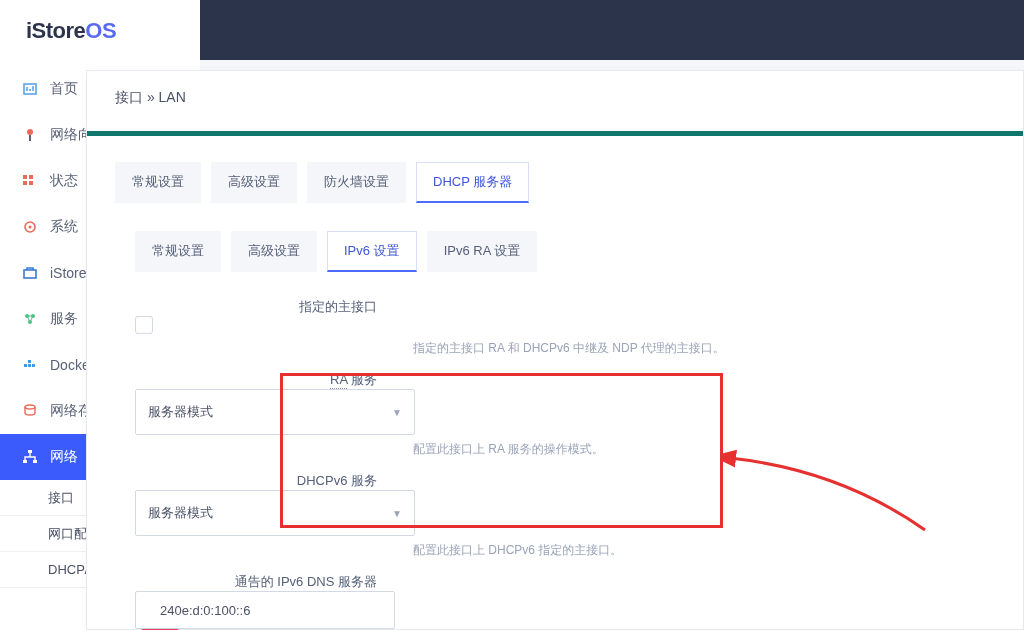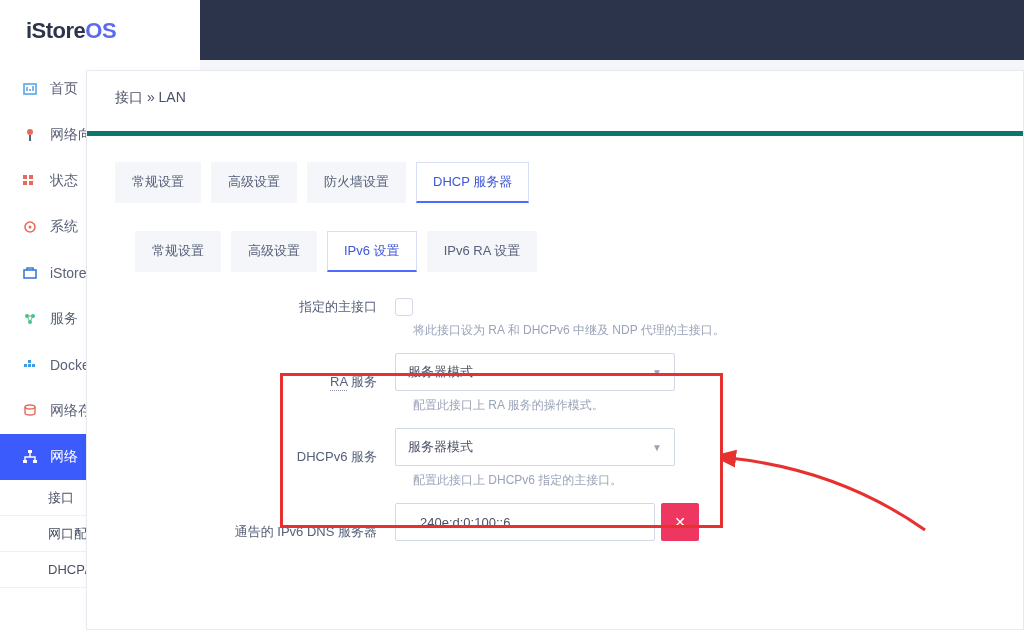--- a/index.html
+++ b/index.html
@@ -18,27 +18,27 @@
 .modal { position: absolute; left: 86px; top: 70px; right: 0; bottom: 0; background: #fff; border: 1px solid #e6e9ef; box-shadow: 0 2px 8px rgba(0,0,0,.03); }
 .modal-head { padding: 18px 28px 24px; color: #4a5165; font-size: 14px; border-bottom: 5px solid #0f766e; }
 .modal-body { padding: 26px 28px; }
 
 .tabs { display: flex; gap: 10px; }
 .tab { padding: 10px 16px; background: #f5f6f9; color: #56607a; font-size: 13px; border: 1px solid transparent; cursor: pointer; }
 .tab.active { background: #fff; border: 1px solid #d8def5; border-bottom: 2px solid #4d6bff; color: #3f56d6; }
 
 .subblock { margin-top: 28px; padding-left: 20px; }
 
-.form-row { display: flex; align-items: flex-end; margin: 14px 0 6px; }
+.form-row { display: flex; align-items: flex-start; margin: 14px 0 6px; flex-direction: column; }
 .form-label { width: 260px; text-align: right; padding-right: 18px; color: #56607a; font-size: 13px; }
 .form-label .ul { border-bottom: 1px dotted #8a92aa; padding-bottom: 1px; }
 .form-help { margin-left: 278px; color: #9aa3b8; font-size: 12px; margin-top: 4px; margin-bottom: 10px; }
 
 .chk { width: 18px; height: 18px; border: 1px solid #d3d8e5; border-radius: 3px; background: #fff; display: inline-block; }
-.select { width: 280px; height: 38px; border: 1px solid #d3d8e5; border-radius: 2px; display: flex; align-items: center; padding: 0 12px; color: #4a5165; font-size: 13px; justify-content: space-between; background: #fff; }
+.select { width: 280px; height: 46px; border: 1px solid #d3d8e5; border-radius: 2px; display: flex; align-items: center; padding: 0 12px; color: #4a5165; font-size: 13px; justify-content: space-between; background: #fff; }
 .select .che { color: #9aa3b8; font-size: 10px; }
 .input { width: 260px; height: 38px; border: 1px solid #d3d8e5; border-radius: 2px; padding: 0 24px; color: #4a5165; font-size: 13px; display: flex; align-items: center; background: #fff; }
 .del-btn { width: 38px; height: 38px; background: #ee3760; color: #fff; display: inline-flex; align-items: center; justify-content: center; margin-left: 6px; border-radius: 2px; cursor: pointer; font-size: 14px; }
 
 .redbox { position: absolute; border: 3px solid #e73131; left: 280px; top: 373px; width: 443px; height: 155px; pointer-events: none; }
 .arrow { position: absolute; pointer-events: none; }
 
 svg.ic { width: 16px; height: 16px; }
 </style>
 </head>
@@ -163,21 +163,21 @@
         <div class="tab">常规设置</div>
         <div class="tab">高级设置</div>
         <div class="tab active">IPv6 设置</div>
         <div class="tab">IPv6 RA 设置</div>
       </div>
 
       <div class="form-row" style="margin-top:26px">
         <div class="form-label">指定的主接口</div>
         <span class="chk"></span>
       </div>
-      <div class="form-help">将此接口设为 RA 和 DHCPv6 中继及 NDP 代理的主接口。</div>
+      <div class="form-help">指定的主接口 RA 和 DHCPv6 中继及 NDP 代理的主接口。</div>
 
       <div class="form-row">
         <div class="form-label"><span class="ul">RA</span><span> 服务</span></div>
         <div class="select">
           <span>服务器模式</span>
           <span class="che">▼</span>
         </div>
       </div>
       <div class="form-help">配置此接口上 RA 服务的操作模式。</div>
 

